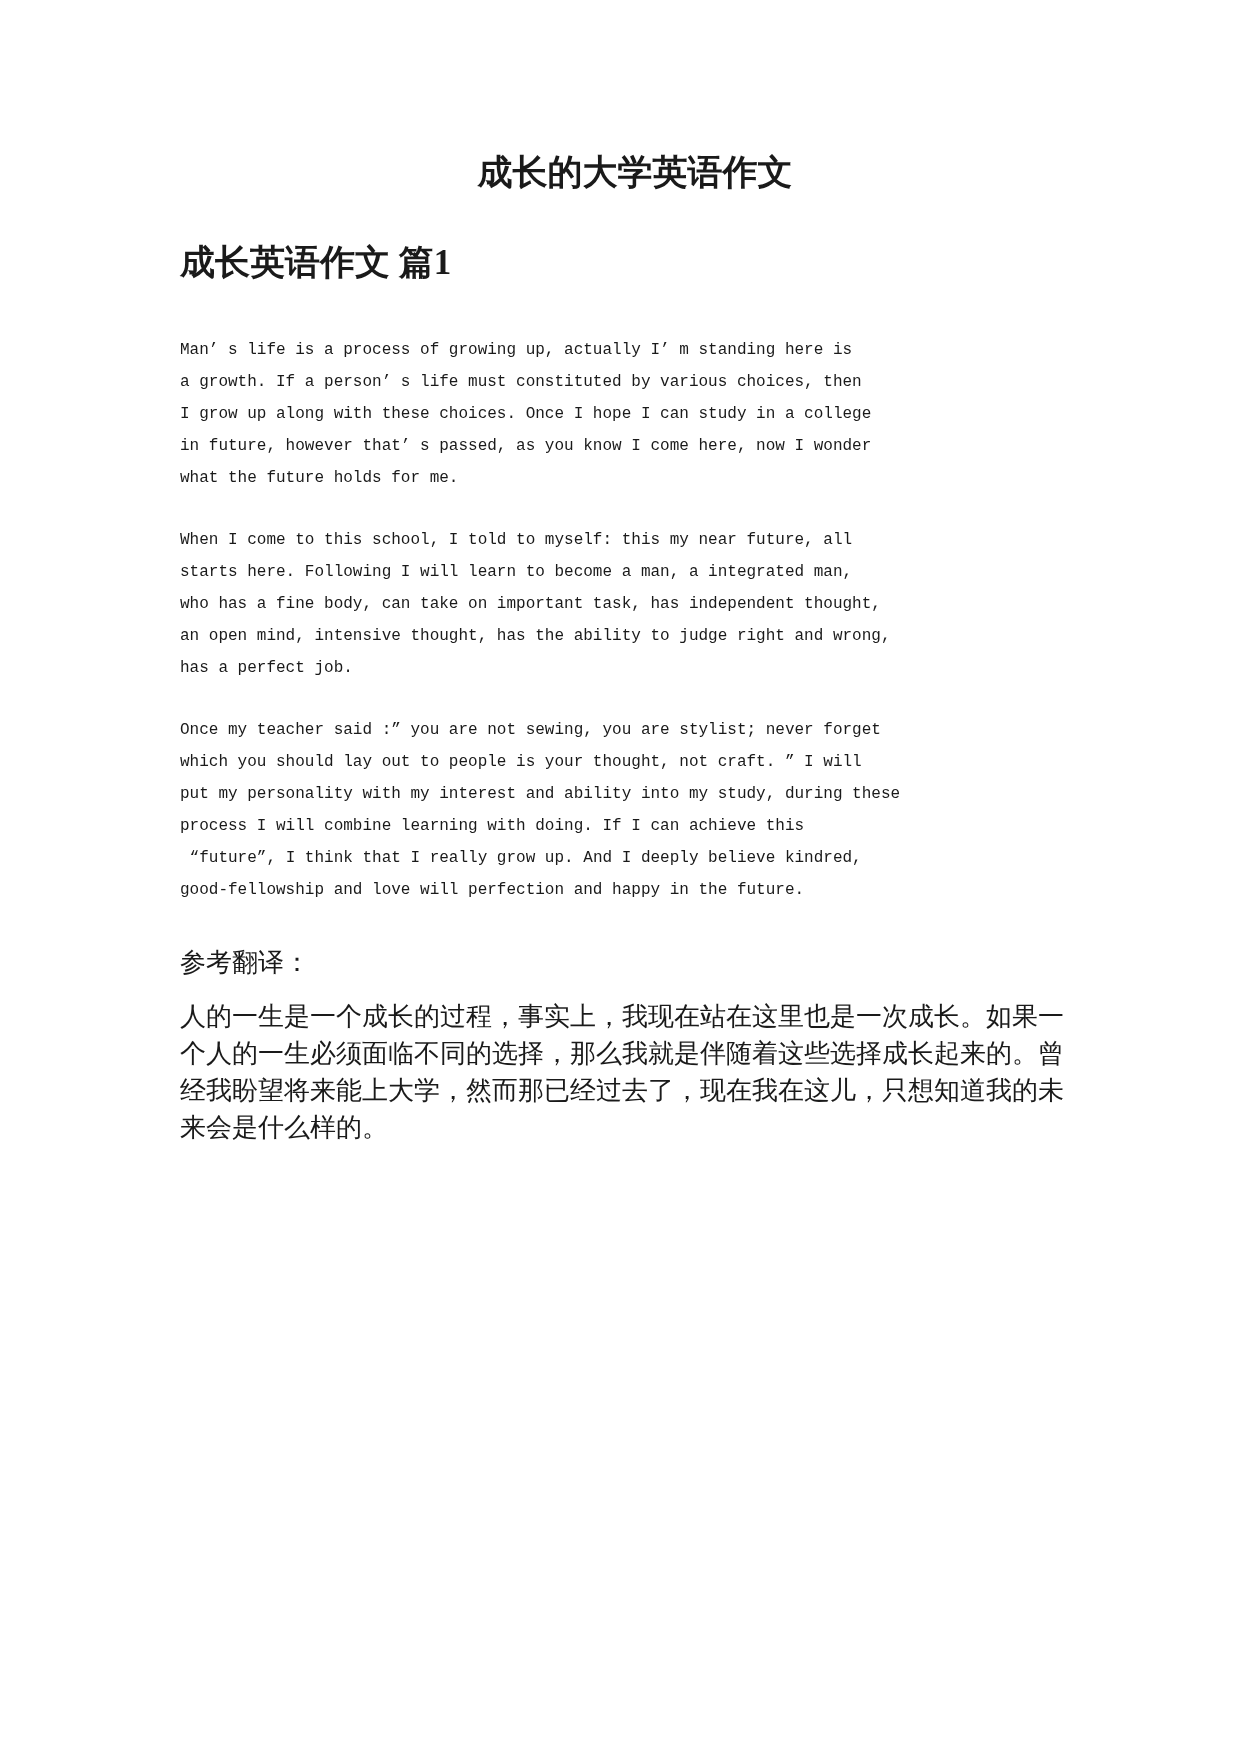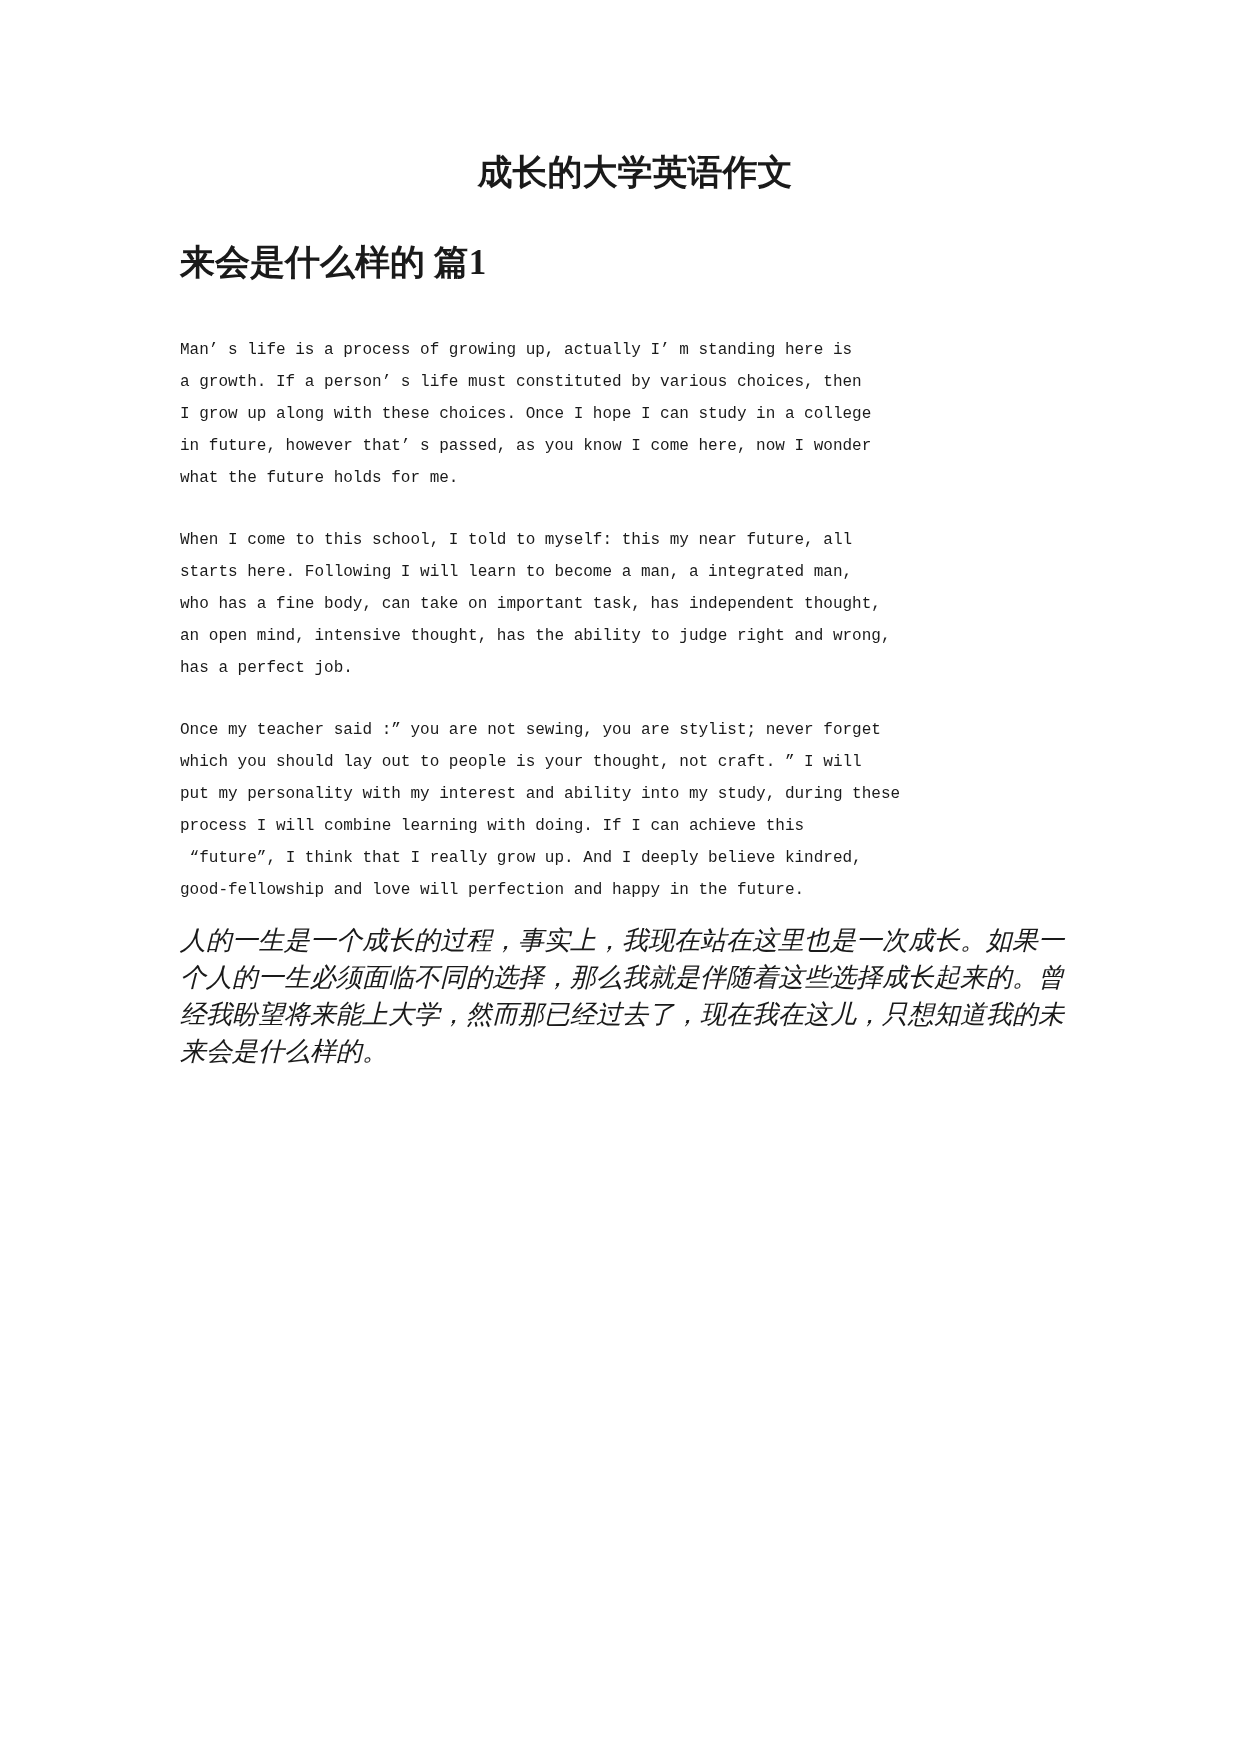--- a/index.html
+++ b/index.html
@@ -50,51 +50,51 @@
     font-size: 26px;
     line-height: 37px;
     white-space: pre-wrap;
     margin: 16px 0 0 0;
   }
   p.zh.label {
     line-height: 38px;
     margin-top: 38px;
   }
   p.zh.first {
-    font-style: italic;
   }
 </style>
 </head>
 <body>
 
 <div class="page">
   <div class="doc">
     <h1 class="title">成长的大学英语作文</h1>
 
-    <h2 class="heading">来会是什么样的 篇1</h2>
+    <h2 class="heading">成长英语作文 篇1</h2>
 
     <p class="en first">Man’ s life is a process of growing up, actually I’ m standing here is
 a growth. If a person’ s life must constituted by various choices, then
 I grow up along with these choices. Once I hope I can study in a college
 in future, however that’ s passed, as you know I come here, now I wonder
 what the future holds for me.</p>
 
     <p class="en">When I come to this school, I told to myself: this my near future, all
 starts here. Following I will learn to become a man, a integrated man,
 who has a fine body, can take on important task, has independent thought,
 an open mind, intensive thought, has the ability to judge right and wrong,
 has a perfect job.</p>
 
     <p class="en">Once my teacher said :” you are not sewing, you are stylist; never forget
 which you should lay out to people is your thought, not craft. ” I will
 put my personality with my interest and ability into my study, during these
 process I will combine learning with doing. If I can achieve this
  “future”, I think that I really grow up. And I deeply believe kindred,
 good-fellowship and love will perfection and happy in the future.</p>
 
+    <p class="zh label">参考翻译：</p>
 
     <p class="zh first">人的一生是一个成长的过程，事实上，我现在站在这里也是一次成长。如果一
 个人的一生必须面临不同的选择，那么我就是伴随着这些选择成长起来的。曾
 经我盼望将来能上大学，然而那已经过去了，现在我在这儿，只想知道我的未
 来会是什么样的。</p>
 
 
   </div>
 </div>
 

